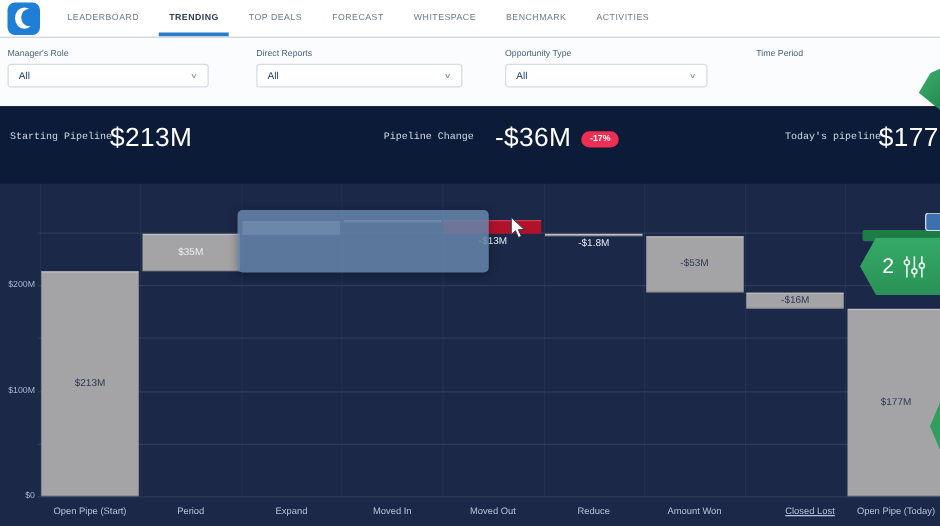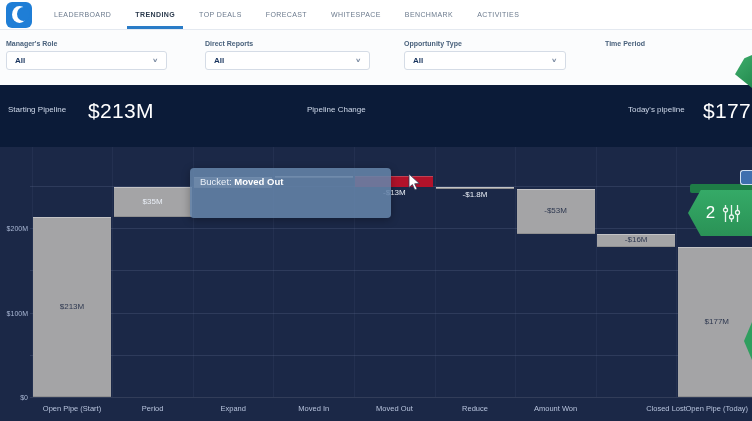--- a/index.html
+++ b/index.html
@@ -38,36 +38,36 @@
   .tab.active:after {
     content:""; position:absolute; left:4px; right:4px; bottom:0; height:3px;
     background:#2a7cc7;
   }
 
   
   .filters {
     position:absolute; top:30px; left:0; width:752px; height:55px;
     background:#fbfcfd; z-index:2;
   }
-  .filter { position:absolute; top:10px;font-weight:bold; }
+  .filter { position:absolute; top:10px; }
   .filter-label { font-size:7px; color:#49617c; margin-bottom:4px; }
   .select {
     height:19px; background:#ffffff; border:1px solid #d5dce6; border-radius:3px;
     display:flex; align-items:center; justify-content:space-between;
     padding:0 8px; font-size:8px; color:#16325c; cursor:pointer;
   }
   .chevron { font-size:8px; color:#7c8ca3; transform:scaleY(.7); }
 
   
   .kpibar {
     position:absolute; top:85px; left:0; width:752px; height:62px;
     background:#0b1b38; z-index:2; 
   }
   .kpi { position:absolute; display:flex; align-items:center; }
-  .kpi-label { font-size:8px; color:#cfd9ea; }
+  .kpi-label { font-size:8px; color:#cfd9ea;font-family:Liberation Mono, monospace; }
   .kpi-value { font-size:21px; color:#ffffff; letter-spacing:.3px; }
   .pill {
     margin-left:8px; background:#ee2e53; color:#ffffff; font-size:7px; font-weight:bold;
     border-radius:9px; padding:3px 7px; line-height:1;
   }
 
   
   .chart {
     position:absolute; top:147px; left:0; width:752px; height:274px;
     background:#1b2847; overflow:hidden; z-index:1;
@@ -184,20 +184,24 @@
 
 <div class="kpibar">
   <div class="kpi" style="left:8px; top:20px;">
     <span class="kpi-label">Starting Pipeline</span>
   </div>
   <div class="kpi" style="left:88px; top:14px;">
     <span class="kpi-value">$213M</span>
   </div>
   <div class="kpi" style="left:307px; top:20px;">
     <span class="kpi-label">Pipeline Change</span>
+  </div>
+  <div class="kpi" style="left:396px; top:14px;">
+    <span class="kpi-value">-$36M</span>
+    <span class="pill">-17%</span>
   </div>
   <div class="kpi" style="left:628px; top:20px;justify-content:center;">
     <span class="kpi-label">Today's pipeline</span>
   </div>
   <div class="kpi" style="left:703px; top:14px;">
     <span class="kpi-value">$177M</span>
   </div>
 </div>
 
 <div class="chart" id="chart">
@@ -233,31 +237,27 @@
     <div class="barlabel light" style="left: 394.4px; top: 40.6px;">-$13M</div>
     <div class="xlabel" style="left: 394.4px; top: 257px;">Moved Out</div>
     <div class="bar gray" style="left: 436px; width: 78px; top: 39.6px; height: 2.5px;"></div>
     <div class="barlabel light" style="left: 475px; top: 43.1px;">-$1.8M</div>
     <div class="xlabel" style="left: 475px; top: 257px;">Reduce</div>
     <div class="bar gray" style="left: 516.6px; width: 78px; top: 41.9px; height: 44.8px;"></div>
     <div class="barlabel dark" style="left: 555.6px; top: 59.3px;">-$53M</div>
     <div class="xlabel" style="left: 555.6px; top: 257px;">Amount Won</div>
     <div class="bar gray" style="left: 597.2px; width: 78px; top: 86.7px; height: 13.5px;"></div>
     <div class="barlabel dark" style="left: 636.2px; top: 88.4px; text-align: right;">-$16M</div>
-    <div class="xlabel" style="left: 666px; top: 257px;">Closed Lost</div>
+    <div class="xlabel" style="left: 648px; top: 257px; text-decoration: underline;">Closed Lost</div>
     <div class="bar gray" style="left: 677.8px; width: 78px; top: 100.2px; height: 149.8px;"></div>
     <div class="barlabel dark" style="left: 716.8px; top: 170.1px;">$177M</div>
     <div class="xlabel" style="left: 716.8px; top: 257px;">Open Pipe (Today)</div>
   </div>
 
 <div class="tooltip">
-  <div class="line1">
-    <span>Bucket:</span>
-    <b>Moved Out</b>
-  </div>
 </div>
 
 <div class="badge-shadow"></div>
 <div class="nav-badge">
   <span class="count">2</span>
   <svg width="21" height="21" viewBox="0 0 21 21">
     <g stroke="#e9f6ee" stroke-width="1.3" fill="none">
       <line x1="4.5" y1="2" x2="4.5" y2="19"></line>
       <line x1="10.5" y1="2" x2="10.5" y2="19"></line>
       <line x1="16.5" y1="2" x2="16.5" y2="19"></line>

